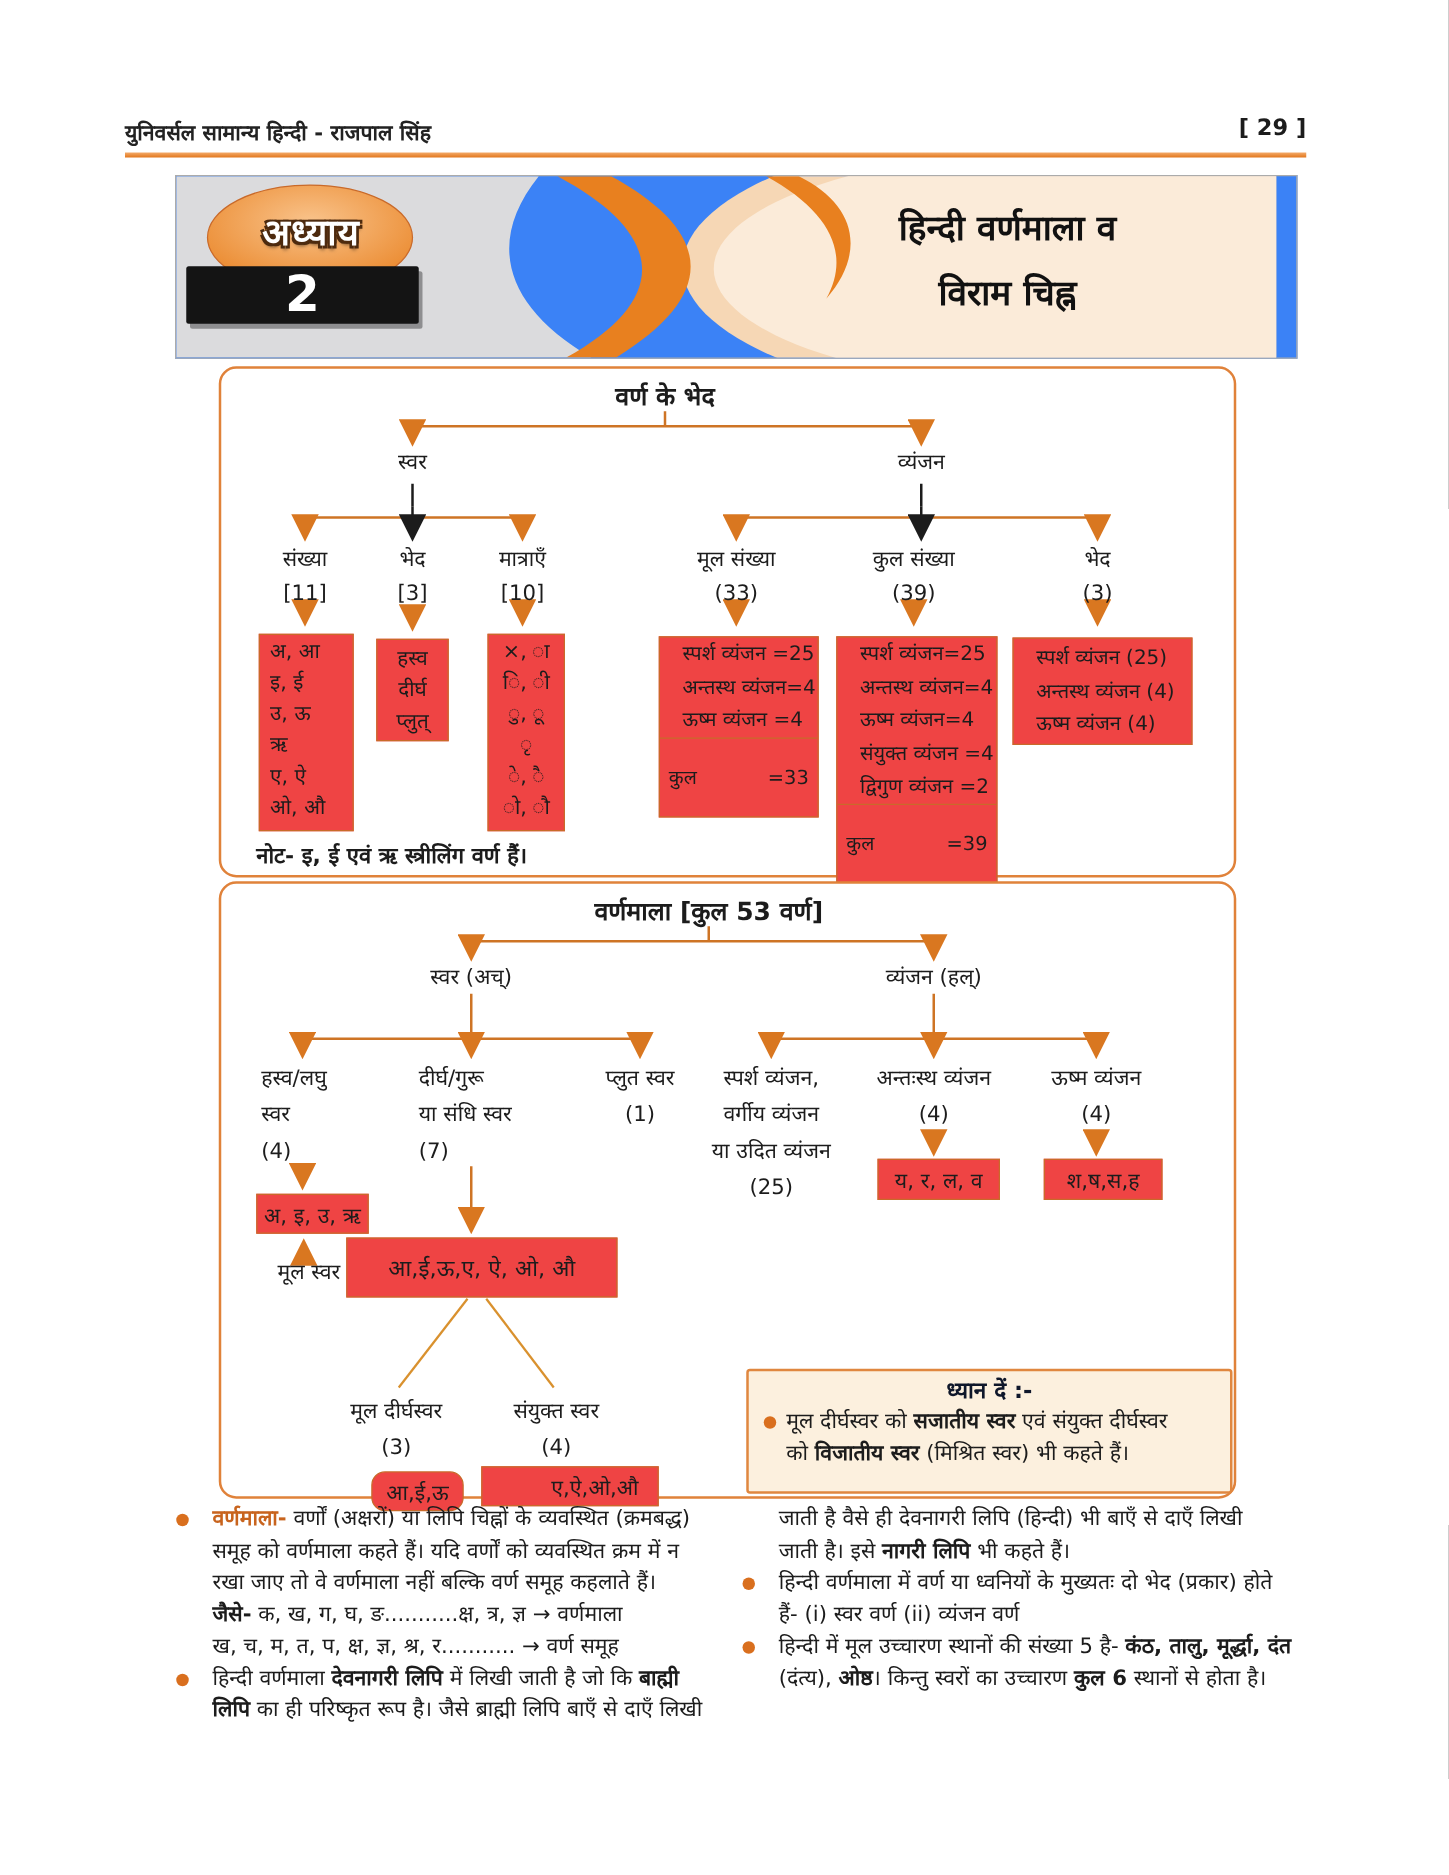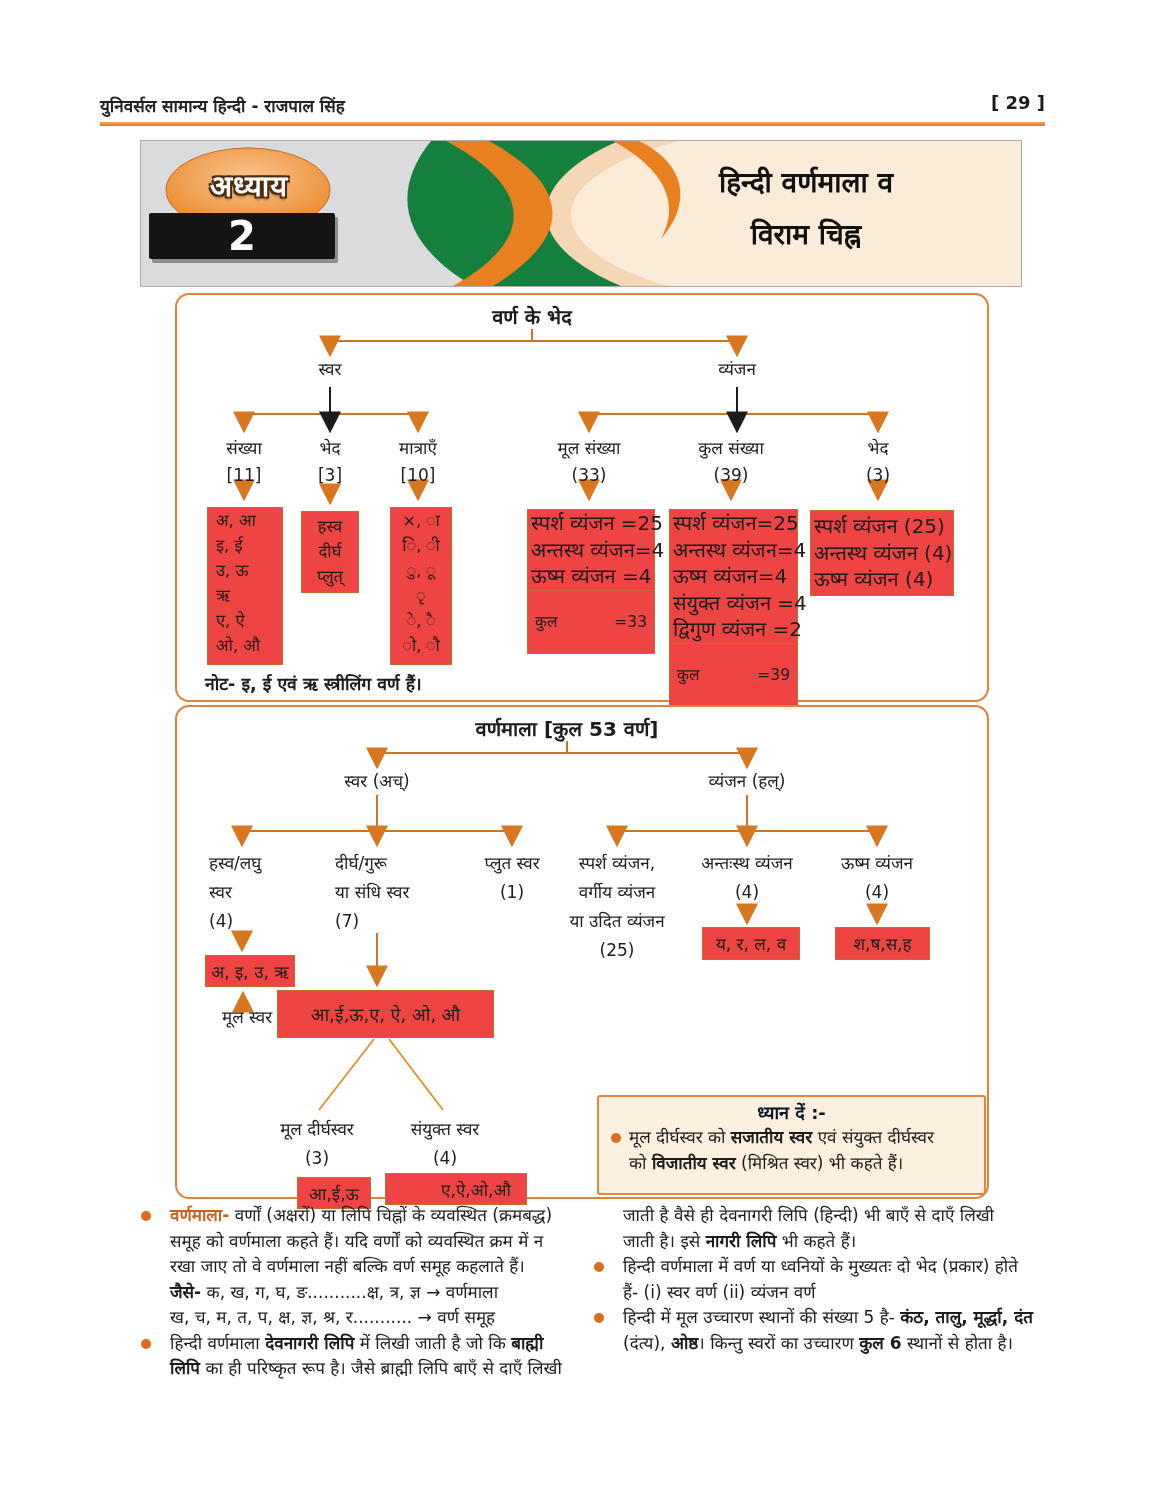--- a/index.html
+++ b/index.html
@@ -7,21 +7,21 @@
         font-family:"DejaVu Sans",sans-serif;color:#1c1c1c;overflow:hidden;}
   .abs{position:absolute;}
 
   
   .hdr-left{left:100px;top:94px;font-size:17px;font-weight:bold;color:#222;}
   .hdr-right{left:950px;top:92px;width:95px;text-align:right;font-size:18px;font-weight:bold;}
   .hdr-rule{left:100px;top:122px;width:945px;height:4px;
             background:linear-gradient(180deg,#F3AA6A,#E2761B);}
 
   
-  .banner{left:140px;top:140px;width:880px;height:145px;border:1px solid #ABABAB;background:#15803d;}
+  .banner{left:140px;top:140px;width:880px;height:145px;border:1px solid #ABABAB;background:#3b82f6;padding-left:16px;}
   .banner svg{position:absolute;left:0;top:0;}
   .chapter-word{left:18px;top:24px;width:180px;text-align:center;font-size:29px;font-weight:bold;
     color:#fff;letter-spacing:1px;
     text-shadow:-2px -2px 0 #4d2a0e,2px -2px 0 #4d2a0e,-2px 2px 0 #4d2a0e,2px 2px 0 #4d2a0e,0 3px 3px #00000088;}
   .chapter-num{left:8px;top:72px;width:186px;height:46px;background:#141414;color:#fff;
     font-weight:bold;font-size:40px;line-height:46px;text-align:center;border-radius:2px;
     box-shadow:3px 4px 0 rgba(0,0,0,.35);}
   .banner-title{left:430px;top:16px;width:470px;text-align:center;font-weight:bold;
     font-size:28px;color:#111;}
   .banner-title div{line-height:52px;}
@@ -29,21 +29,21 @@
   
   .chart{position:absolute;border:2px solid #E0823A;border-radius:14px;background:#fff;}
   .chart svg.connect{position:absolute;left:0;top:0;pointer-events:none;}
   .node{position:absolute;transform:translateX(-50%);text-align:center;font-size:17px;white-space:nowrap;}
   .node .row{line-height:27px;}
   .node.lft{transform:none;text-align:left;}
   .node.big{font-size:20px;font-weight:bold;}
   .node.wide .row{line-height:29px;}
   .obox{position:absolute;background:#ef4444;border:1.6px solid #C96A2A;font-size:16.5px;white-space:nowrap;}
   .obox .row{line-height:25px;padding:0 8px;}
-  .obox.lg .row{line-height:26.5px;padding:0 3px;font-size:20px;}
+  .obox.lg .row{line-height:26.5px;padding:0 18px;font-size:16px;}
   .obox.cen{text-align:center;}
   .obox.one{display:flex;align-items:center;justify-content:center;font-size:17px;}
   .total{display:flex;justify-content:space-between;border-top:1.6px solid #C96A2A;
          padding:18px 7px;line-height:26px;font-size:15.5px;}
   .chart-note{position:absolute;font-weight:bold;font-size:17.5px;white-space:nowrap;}
 
   
   .attention{position:absolute;background:#FCF0DE;border:2px solid #E0873F;border-radius:3px;}
   .attention .att-title{text-align:center;font-weight:bold;font-size:18px;color:#0f172a;
                         margin-top:4px;line-height:24px;}
@@ -282,21 +282,21 @@
     <div class="obox one" style="left:658px;top:220px;width:93px;height:31px;">श,ष,स,ह</div>
 
     <div class="node wide" style="left:140px;top:408px;">
         <div class="row">मूल दीर्घस्वर</div>
         <div class="row">(3)</div>
       </div>
     <div class="node wide" style="left:268px;top:408px;">
         <div class="row">संयुक्त स्वर</div>
         <div class="row">(4)</div>
       </div>
-    <div class="obox one" style="left:120px;top:470px;width:72px;height:30px;">आ,ई,ऊ</div>
+    <div class="obox one" style="left:120px;top:470px;width:72px;height:30px;border-radius:11px;">आ,ई,ऊ</div>
     <div class="obox one" style="left:208px;top:466px;width:100px;height:30px;padding-left:40px;">ए,ऐ,ओ,औ</div>
 
     <div class="attention" style="left:420px;top:388px;width:385px;height:96px;">
       <div class="att-title">ध्यान दें :-</div>
       <div class="rich">
           <div class="rline"><span class="dot"></span><span>मूल दीर्घस्वर को </span><span class="bseg">सजातीय स्वर</span><span> एवं संयुक्त दीर्घस्वर</span></div>
           <div class="rline"><span>को </span><span class="bseg">विजातीय स्वर</span><span> (मिश्रित स्वर) भी कहते हैं।</span></div>
         </div>
     </div>
   </div>

